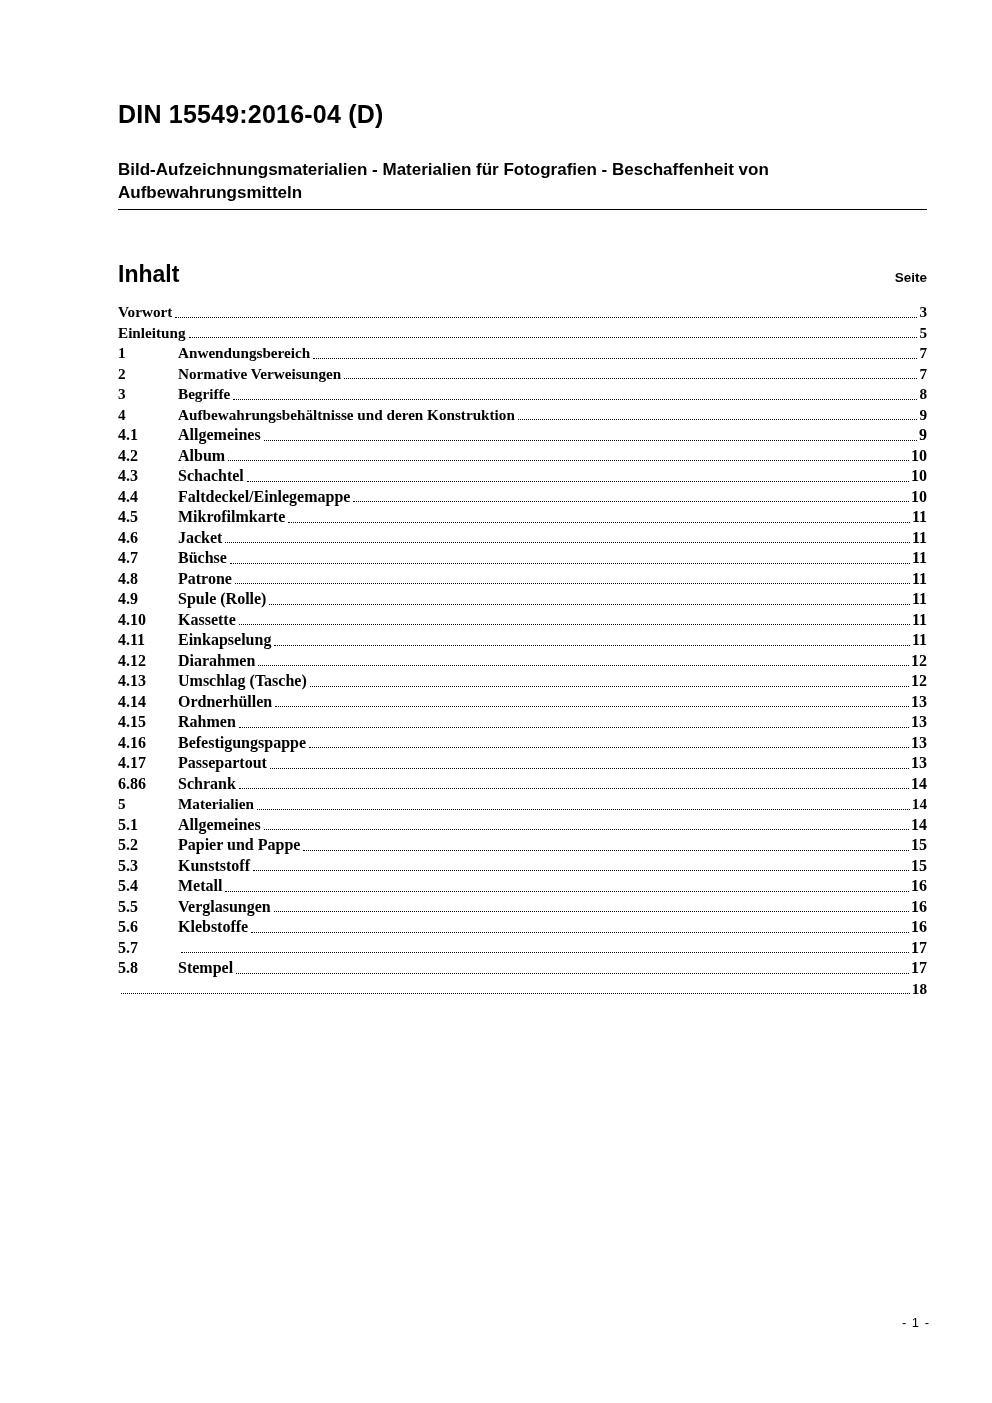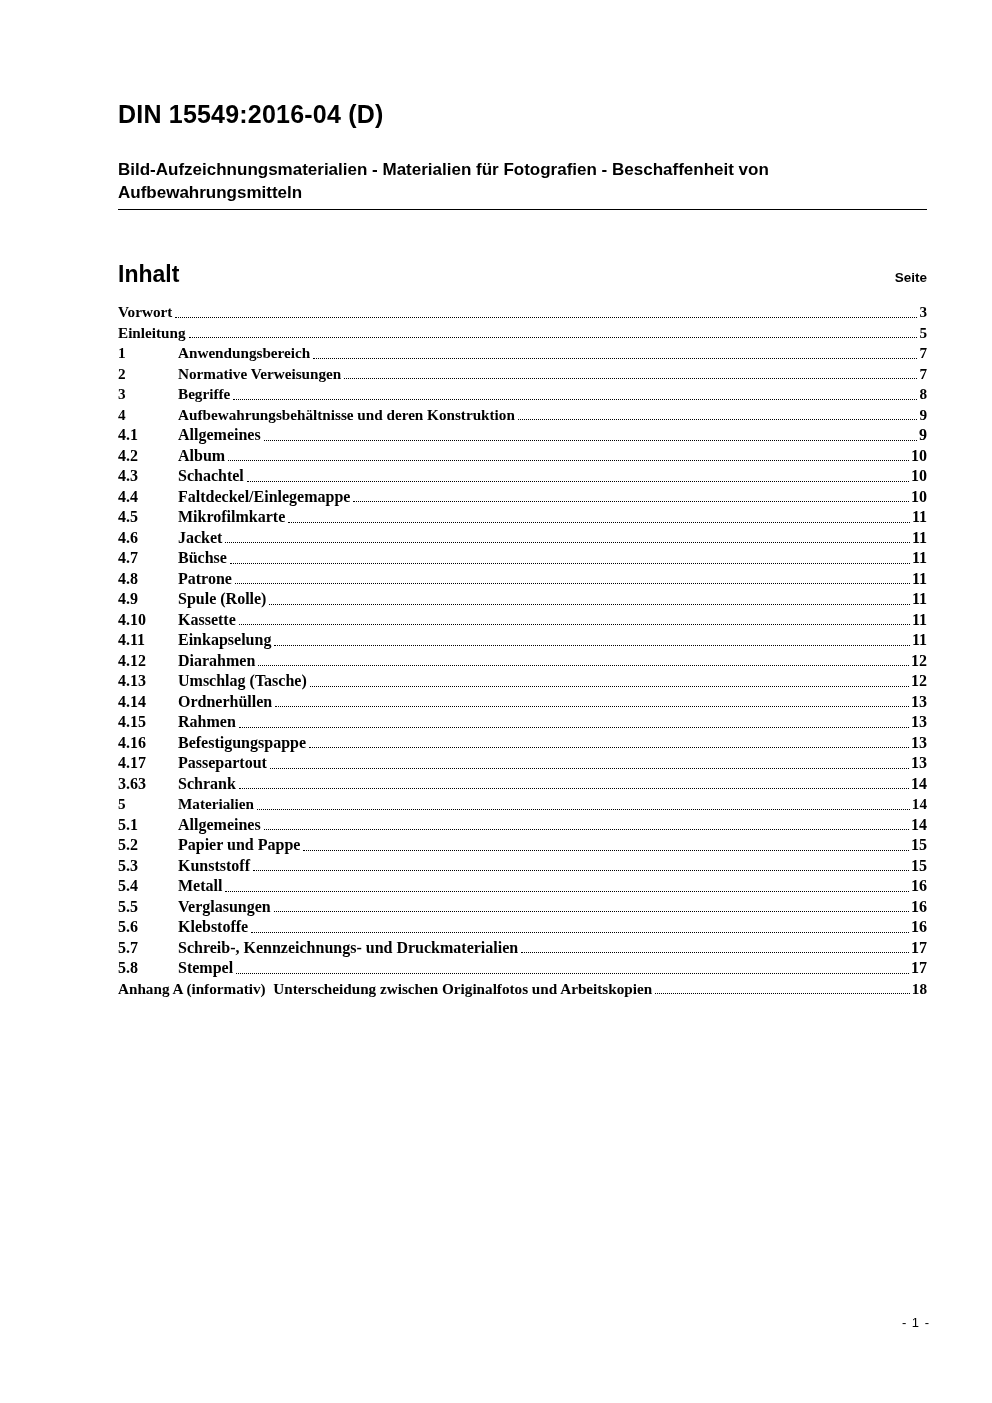--- a/index.html
+++ b/index.html
@@ -267,21 +267,21 @@
     <span class="leader"></span>
     <span class="toc-page">13</span>
   </div>
         <div class="toc-row level2">
     <span class="toc-num">4.17</span>
     <span class="toc-label">Passepartout</span>
     <span class="leader"></span>
     <span class="toc-page">13</span>
   </div>
         <div class="toc-row level2">
-    <span class="toc-num">3.63</span>
+    <span class="toc-num">6.86</span>
     <span class="toc-label">Schrank</span>
     <span class="leader"></span>
     <span class="toc-page">14</span>
   </div>
         <div class="toc-row level1">
     <span class="toc-num">5</span>
     <span class="toc-label">Materialien</span>
     <span class="leader"></span>
     <span class="toc-page">14</span>
   </div>
@@ -316,33 +316,31 @@
     <span class="toc-page">16</span>
   </div>
         <div class="toc-row level2">
     <span class="toc-num">5.6</span>
     <span class="toc-label">Klebstoffe</span>
     <span class="leader"></span>
     <span class="toc-page">16</span>
   </div>
         <div class="toc-row level2">
     <span class="toc-num">5.7</span>
-    <span class="toc-label">Schreib-, Kennzeichnungs- und Druckmaterialien</span>
     <span class="leader"></span>
     <span class="toc-page">17</span>
   </div>
         <div class="toc-row level2">
     <span class="toc-num">5.8</span>
     <span class="toc-label">Stempel</span>
     <span class="leader"></span>
     <span class="toc-page">17</span>
   </div>
         <div class="toc-row level1">
     
-    <span class="toc-label">Anhang A (informativ)  Unterscheidung zwischen Originalfotos und Arbeitskopien</span>
     <span class="leader"></span>
     <span class="toc-page">18</span>
   </div>
       </div>
 
   </div>
 
   <div class="footer">- 1 -</div>
 </div>
 

